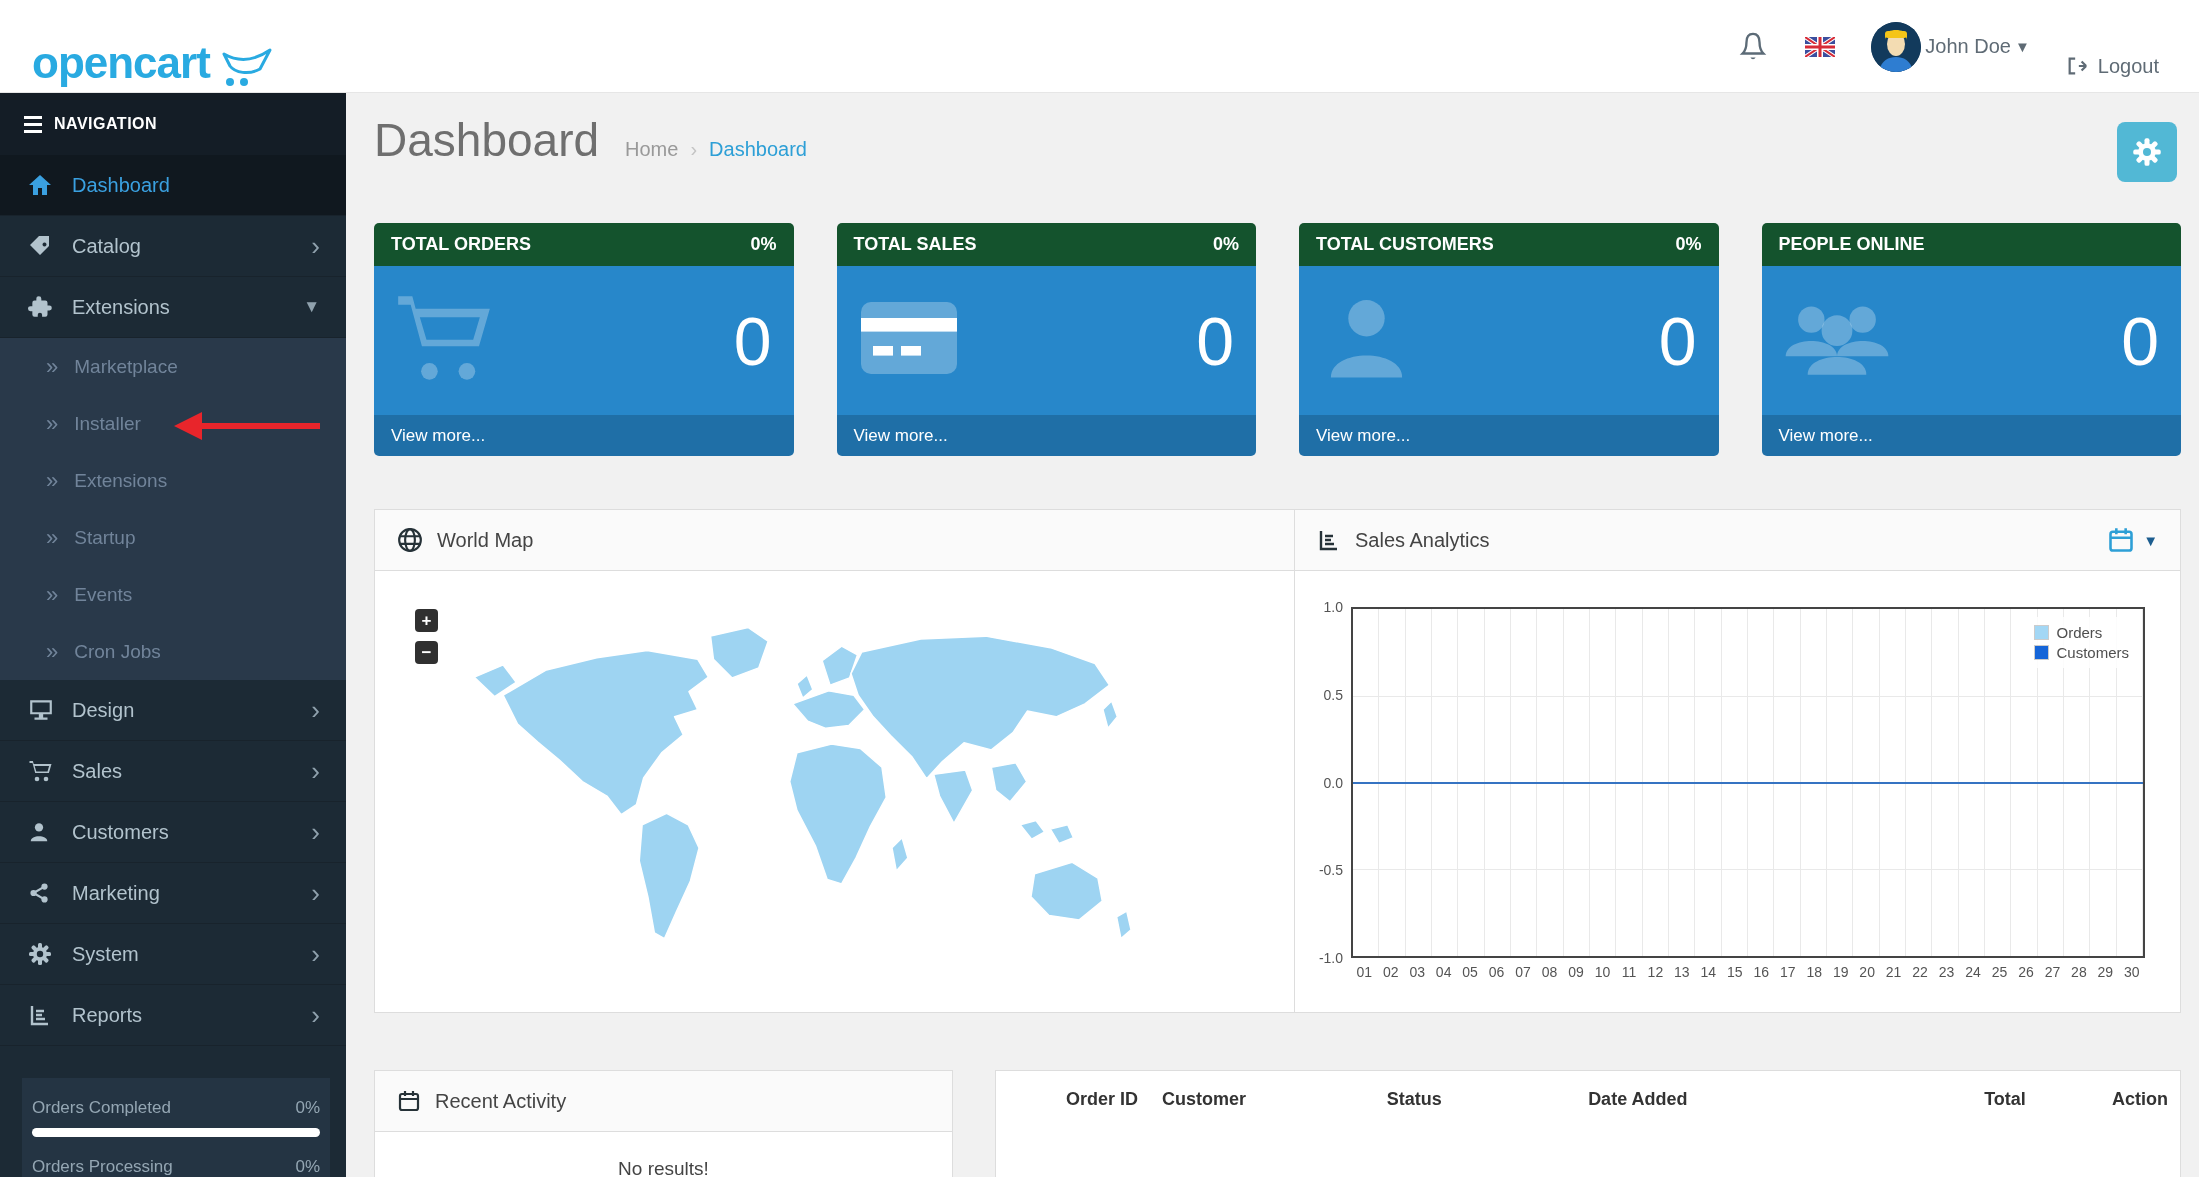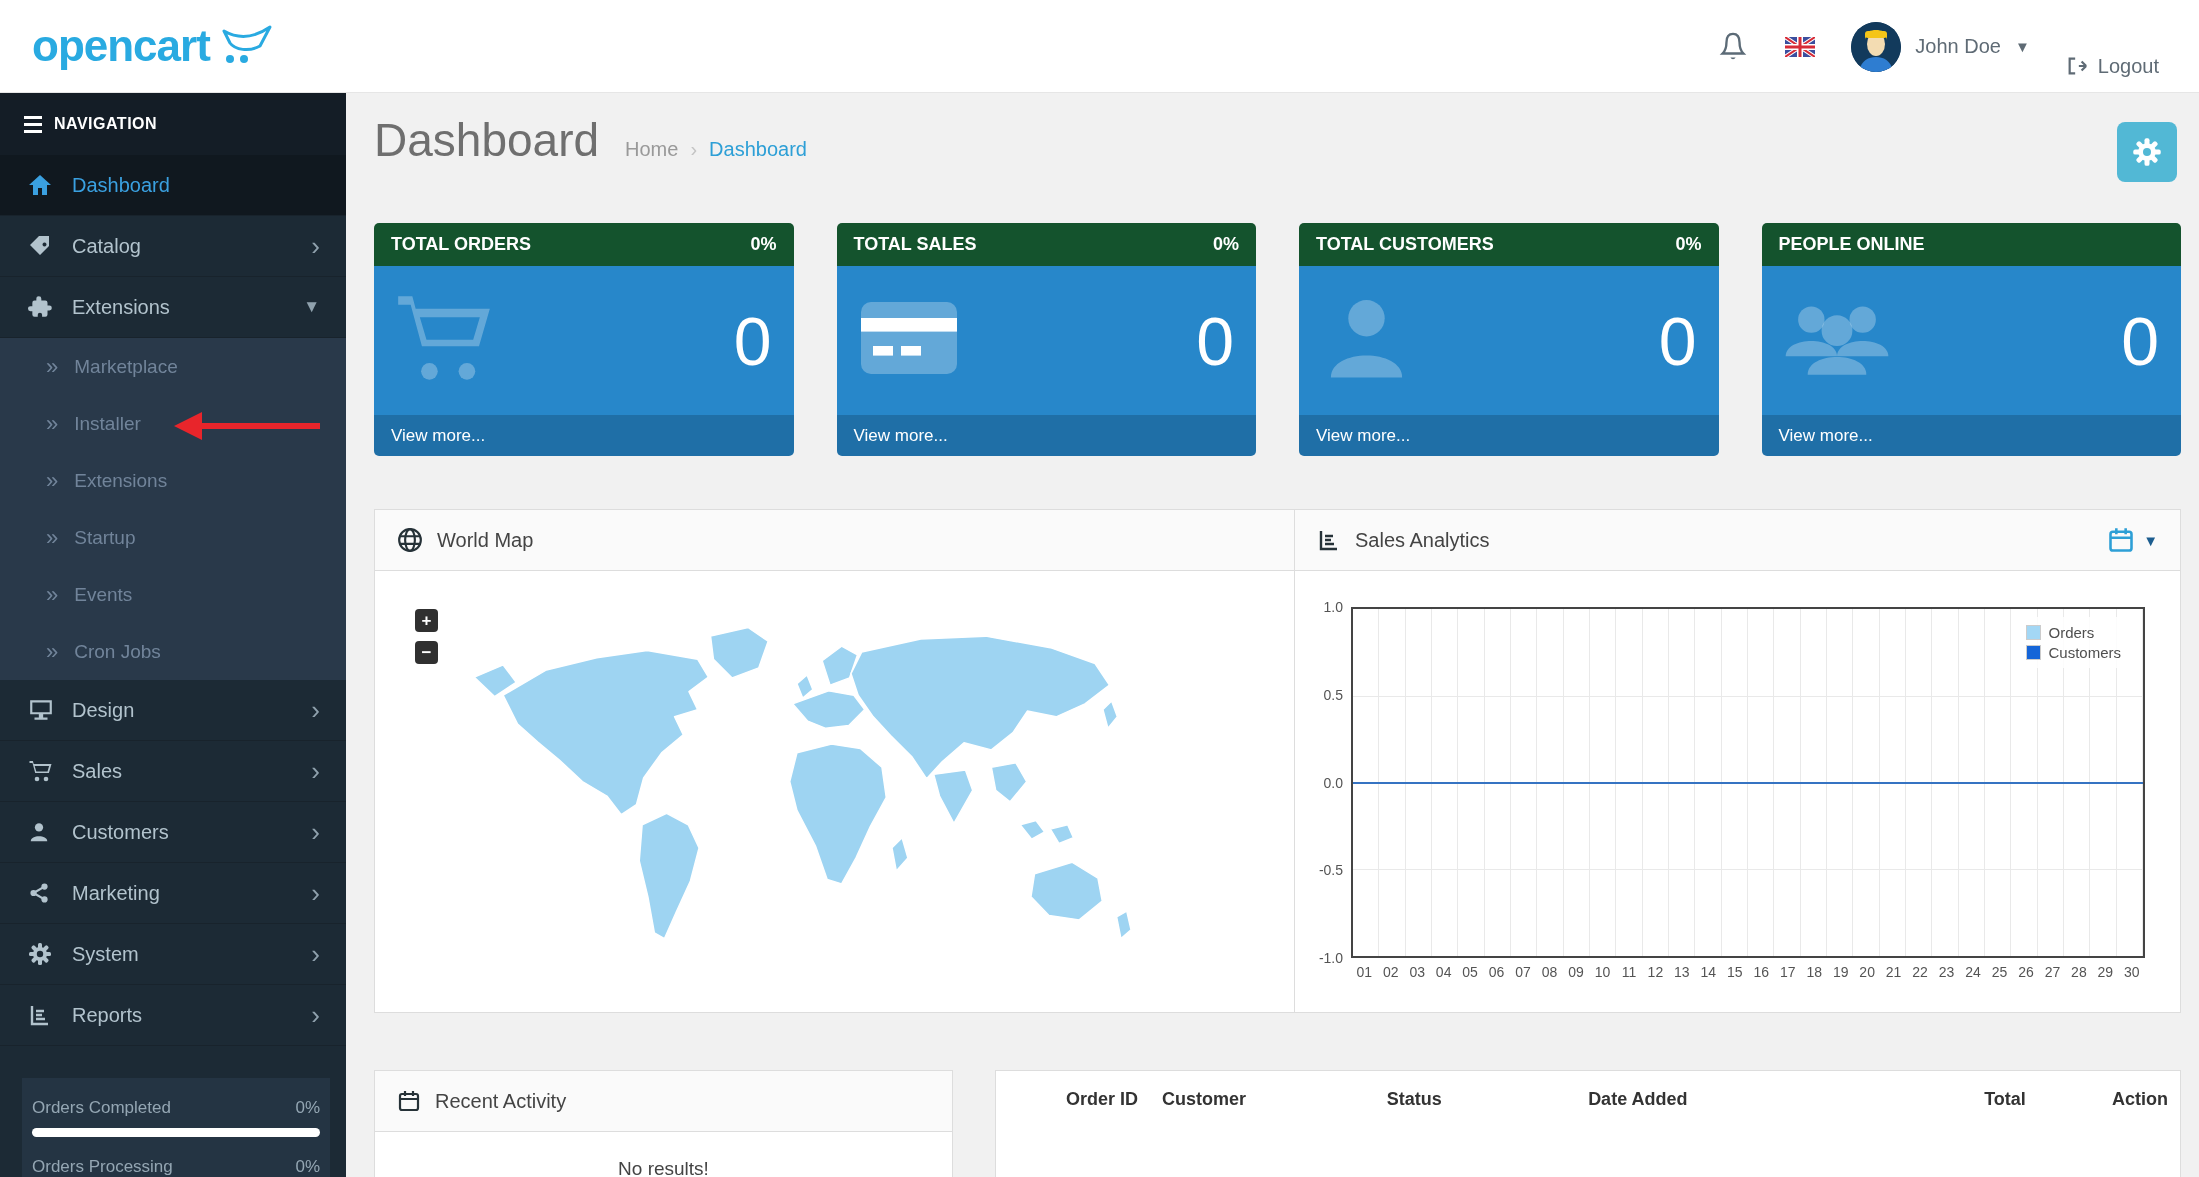--- a/index.html
+++ b/index.html
@@ -2,27 +2,27 @@
 <html><head>
 <meta charset="utf-8">
 <style>
   * { margin:0; padding:0; box-sizing:border-box; }
   html,body { width:2199px; height:1177px; overflow:hidden; background:#f1f1f1;
               font-family:"Liberation Sans", sans-serif; }
 
   
   .topbar { position:absolute; left:0; top:0; width:2199px; height:93px; background:#ffffff;
             border-bottom:1px solid #e6e6e6; z-index:50; }
-  .logo { position:absolute; left:32px; top:18px; display:flex; align-items:flex-start; cursor:pointer; }
+  .logo { position:absolute; left:32px; top:35px; display:flex; align-items:flex-end; cursor:pointer; }
   .logo-text { font-size:44px; font-weight:bold; color:#29aae1; letter-spacing:-1px; line-height:56px; }
   .logo-cart { margin-left:10px; margin-top:6px; }
   .topbar-right { position:absolute; right:40px; top:0; height:93px; display:flex; align-items:center; gap:36px; }
   .bell-wrap { color:#5c6b77; display:flex; align-items:center; cursor:pointer; }
   .flag { width:30px; height:20px; display:inline-block; cursor:pointer; }
-  .userbox { display:flex; align-items:center; gap:14px; cursor:pointer; }
+  .userbox { display:flex; align-items:center; gap:4px; cursor:pointer; }
   .avatar { width:50px; height:50px; border-radius:50%; overflow:hidden; background:#123a5c; }
   .user-name { font-size:20px; color:#5f6b75; }
   .caret { font-size:15px; color:#5f6b75; }
   .logout { display:flex; align-items:center; gap:10px; font-size:20px; color:#5f6b75; cursor:pointer;margin-top:39px; }
 
   
   .sidebar { position:absolute; left:0; top:93px; width:346px; height:1154px; background:#1c2a35; z-index:40; }
   .nav-head { height:62px; background:#141d26; display:flex; align-items:center; padding-left:24px; }
   .burger { display:inline-flex; flex-direction:column; gap:4px; margin-right:12px; }
   .burger span { display:block; width:18px; height:3px; background:#ffffff; }
@@ -90,21 +90,21 @@
   .plot { position:absolute; inset:0; border:2px solid #444444; background:#ffffff;
           background-image:repeating-linear-gradient(to right, transparent 0,
              transparent calc(100%/30 - 1px), #e9e9e9 calc(100%/30 - 1px), #e9e9e9 calc(100%/30)); }
   .hgrid { position:absolute; left:0; right:0; height:1px; background:#e9e9e9; }
   .zero-line { position:absolute; left:0; right:0; top:calc(50% - 1px); height:2px; }
   .ytick { position:absolute; width:44px; text-align:right; left:-52px; font-size:14px; color:#545454;
            transform:translateY(-50%); }
   .xaxis { display:flex; margin:6px 35px 0 56px; }
   .xaxis span { flex:1; text-align:center; font-size:14px; color:#545454; }
   .legend { position:absolute; top:8px; right:8px; background:rgba(255,255,255,0.85); padding:4px 6px; }
-  .legend-row { display:flex; align-items:center; gap:7px; margin:3px 8px; }
+  .legend-row { display:flex; align-items:center; gap:7px; margin:3px 0; }
   .legend-box { width:15px; height:15px; border:1px solid #cccccc; }
   .legend-label { font-size:15px; color:#4f4f4f; }
 
   
   .p-activity { left:28px; top:977px; width:579px; height:300px; }
   .no-results { padding:26px; text-align:center; font-size:19px; color:#444444; }
   .p-orders { left:649px; top:977px; width:1186px; height:300px; }
   .orders-table { width:100%; border-collapse:collapse; }
   .orders-table th { font-size:18px; color:#333333; padding:18px 12px 14px 12px; text-align:left; }
   .orders-table th.r { text-align:right; }

